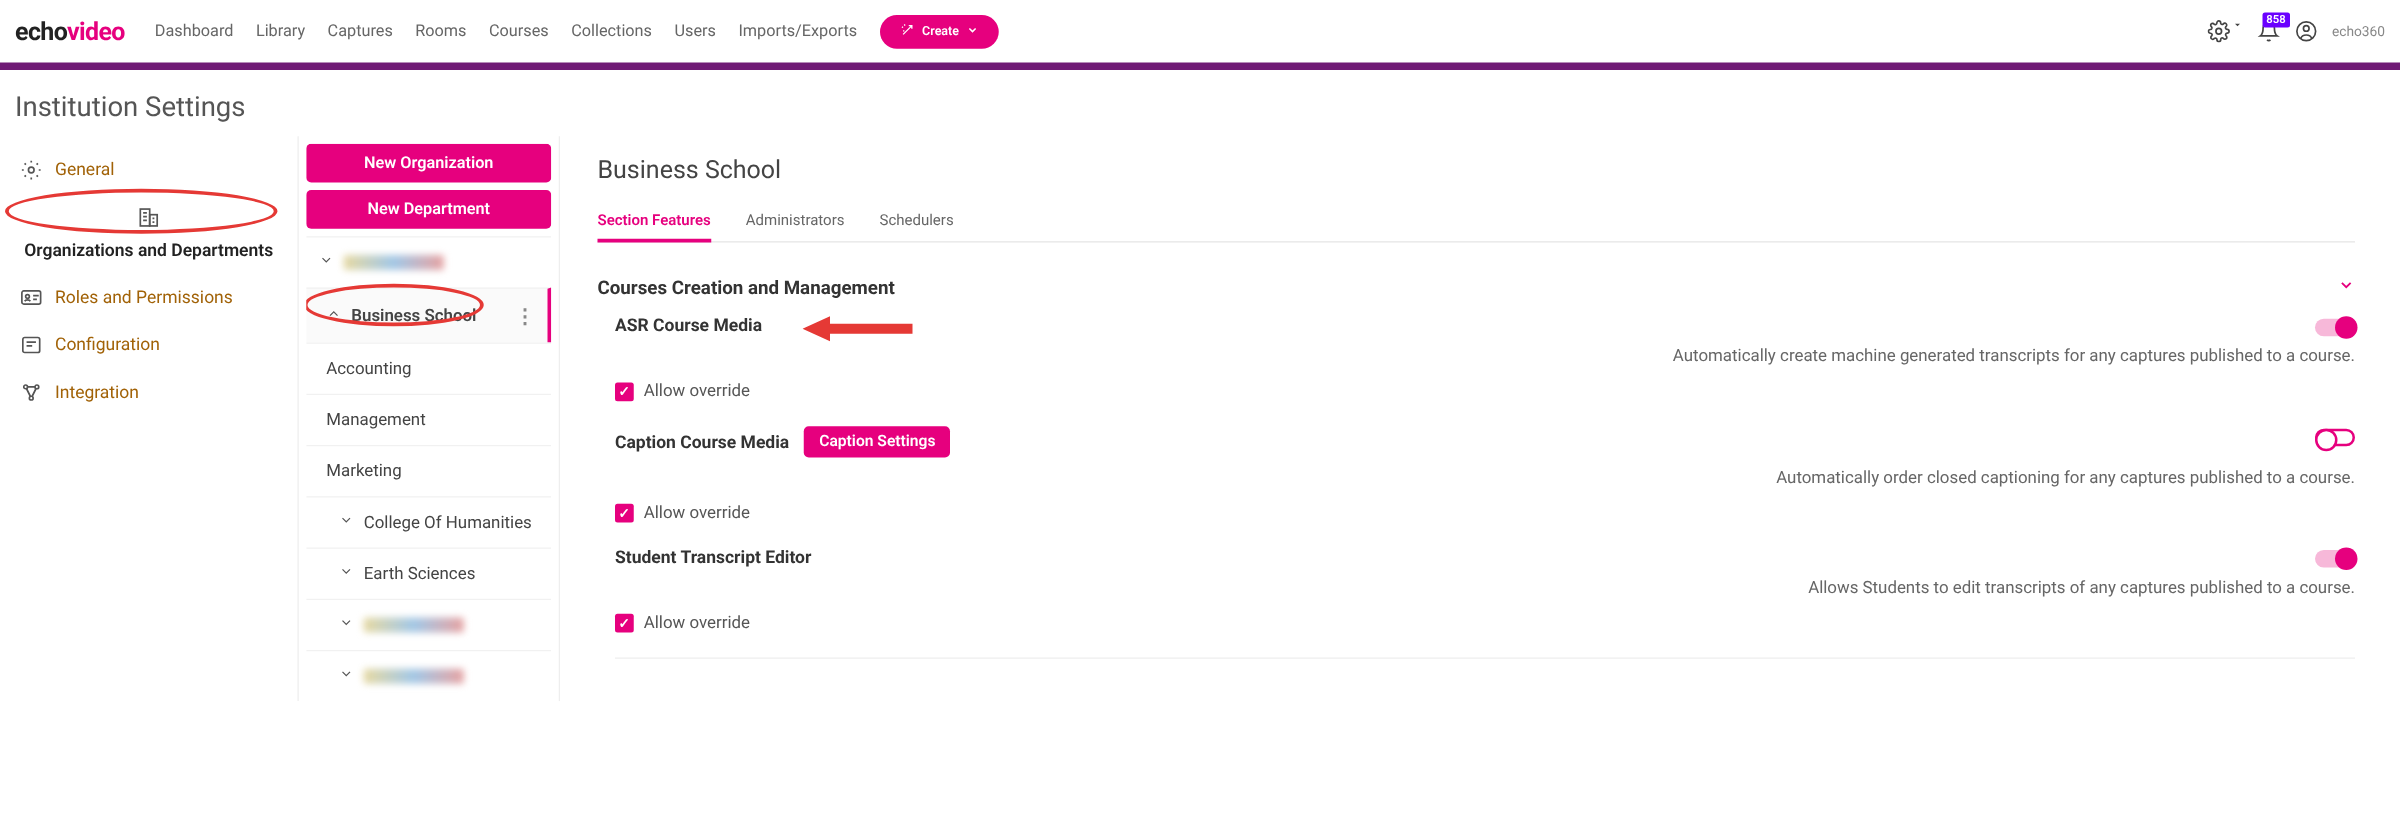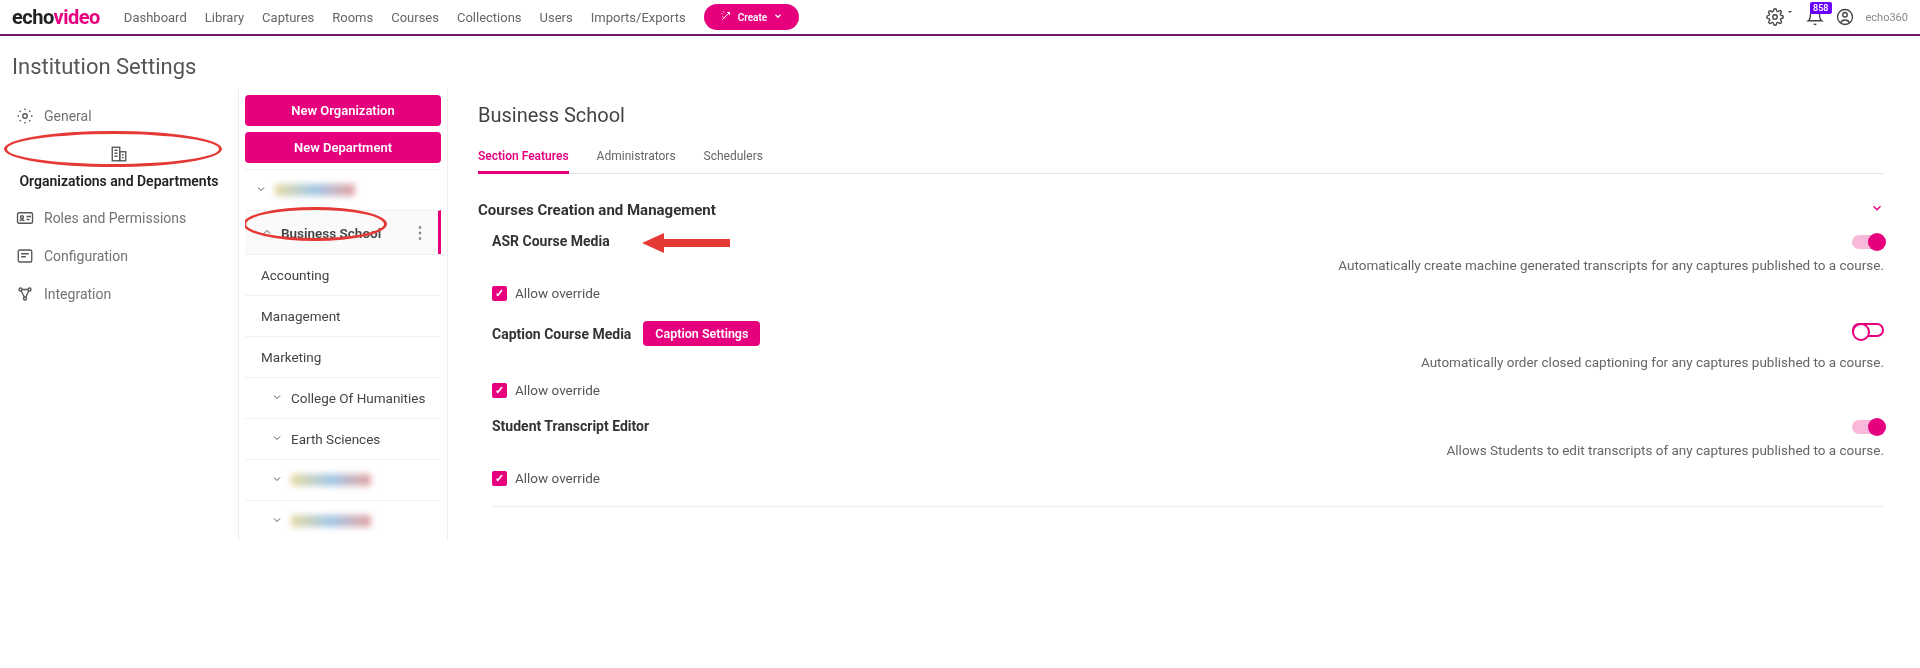--- a/index.html
+++ b/index.html
@@ -1,39 +1,39 @@
 <!DOCTYPE html>
 <html><head>
 <meta charset="utf-8">
 <style>
   * { box-sizing: border-box; margin: 0; padding: 0; font-family: -apple-system, BlinkMacSystemFont, "Segoe UI", Roboto, Arial, sans-serif; }
   body { background: #fff; color: #333; font-size: 14px; width: 1920px; }
   
   
-  .topnav { display: flex; align-items: center; height: 36px; border-bottom: 2px solid #701a75; padding: 0 12px; }
+  .topnav { display: flex; align-items: center; height: 56px; border-bottom: 6px solid #701a75; padding: 0 12px; }
   .logo { font-size: 20px; font-weight: 700; letter-spacing: -0.5px; margin-right: 24px; }
   .logo .e1 { color: #222; }
   .logo .e2 { color: #e6007e; }
   .navlinks { display: flex; gap: 18px; }
   .navlinks a { color: #666; text-decoration: none; font-size: 13px; cursor: pointer; }
   .create-btn { margin-left: 18px; background: #e6007e; color: #fff; border: none; border-radius: 16px; padding: 6px 16px; font-size: 10px; font-weight: 600; cursor: pointer; display: inline-flex; align-items: center; gap: 6px; }
   .topnav-right { margin-left: auto; display: flex; align-items: center; gap: 12px; }
   .badge { position: absolute; top: -6px; right: -8px; background: #6a00ff; color: #fff; font-size: 9px; padding: 1px 3px; border-radius: 2px; font-weight: 600; }
   .icon-wrap { position: relative; display: inline-flex; cursor: pointer; }
   .tenant { font-size: 11px; color: #888; }
   
   
   .page-title { font-size: 22px; font-weight: 400; color: #555; padding: 18px 12px 10px 12px; }
   
   
   .layout { display: flex; }
   
   
   .sidebar-left { width: 238px; padding-top: 8px; }
-  .side-item { display: flex; align-items: center; gap: 10px; padding: 10px 16px; color: #737373; cursor: pointer; font-size: 14px; }
+  .side-item { display: flex; align-items: center; gap: 10px; padding: 10px 16px; color: #a16207; cursor: pointer; font-size: 14px; }
   .side-item.active { color: #222; font-weight: 600; position: relative; flex-direction: column; }
   .side-item .sicon { width: 18px; height: 18px; display: inline-flex; align-items: center; justify-content: center; }
   .side-item svg { stroke: #555; }
   .red-ellipse { position: absolute; left: 4px; top: -4px; width: 218px; height: 36px; border: 3px solid #e53935; border-radius: 50%; pointer-events: none; }
   
   
   .tree { width: 210px; border-left: 1px solid #eee; border-right: 1px solid #eee; padding: 6px 6px 0 6px; position: relative; }
   .tree-scroll { overflow-y: auto; max-height: 560px; }
   .tree-scroll::-webkit-scrollbar { width: 10px; }
   .tree-scroll::-webkit-scrollbar-thumb { background: #ccc; border-radius: 5px; }

